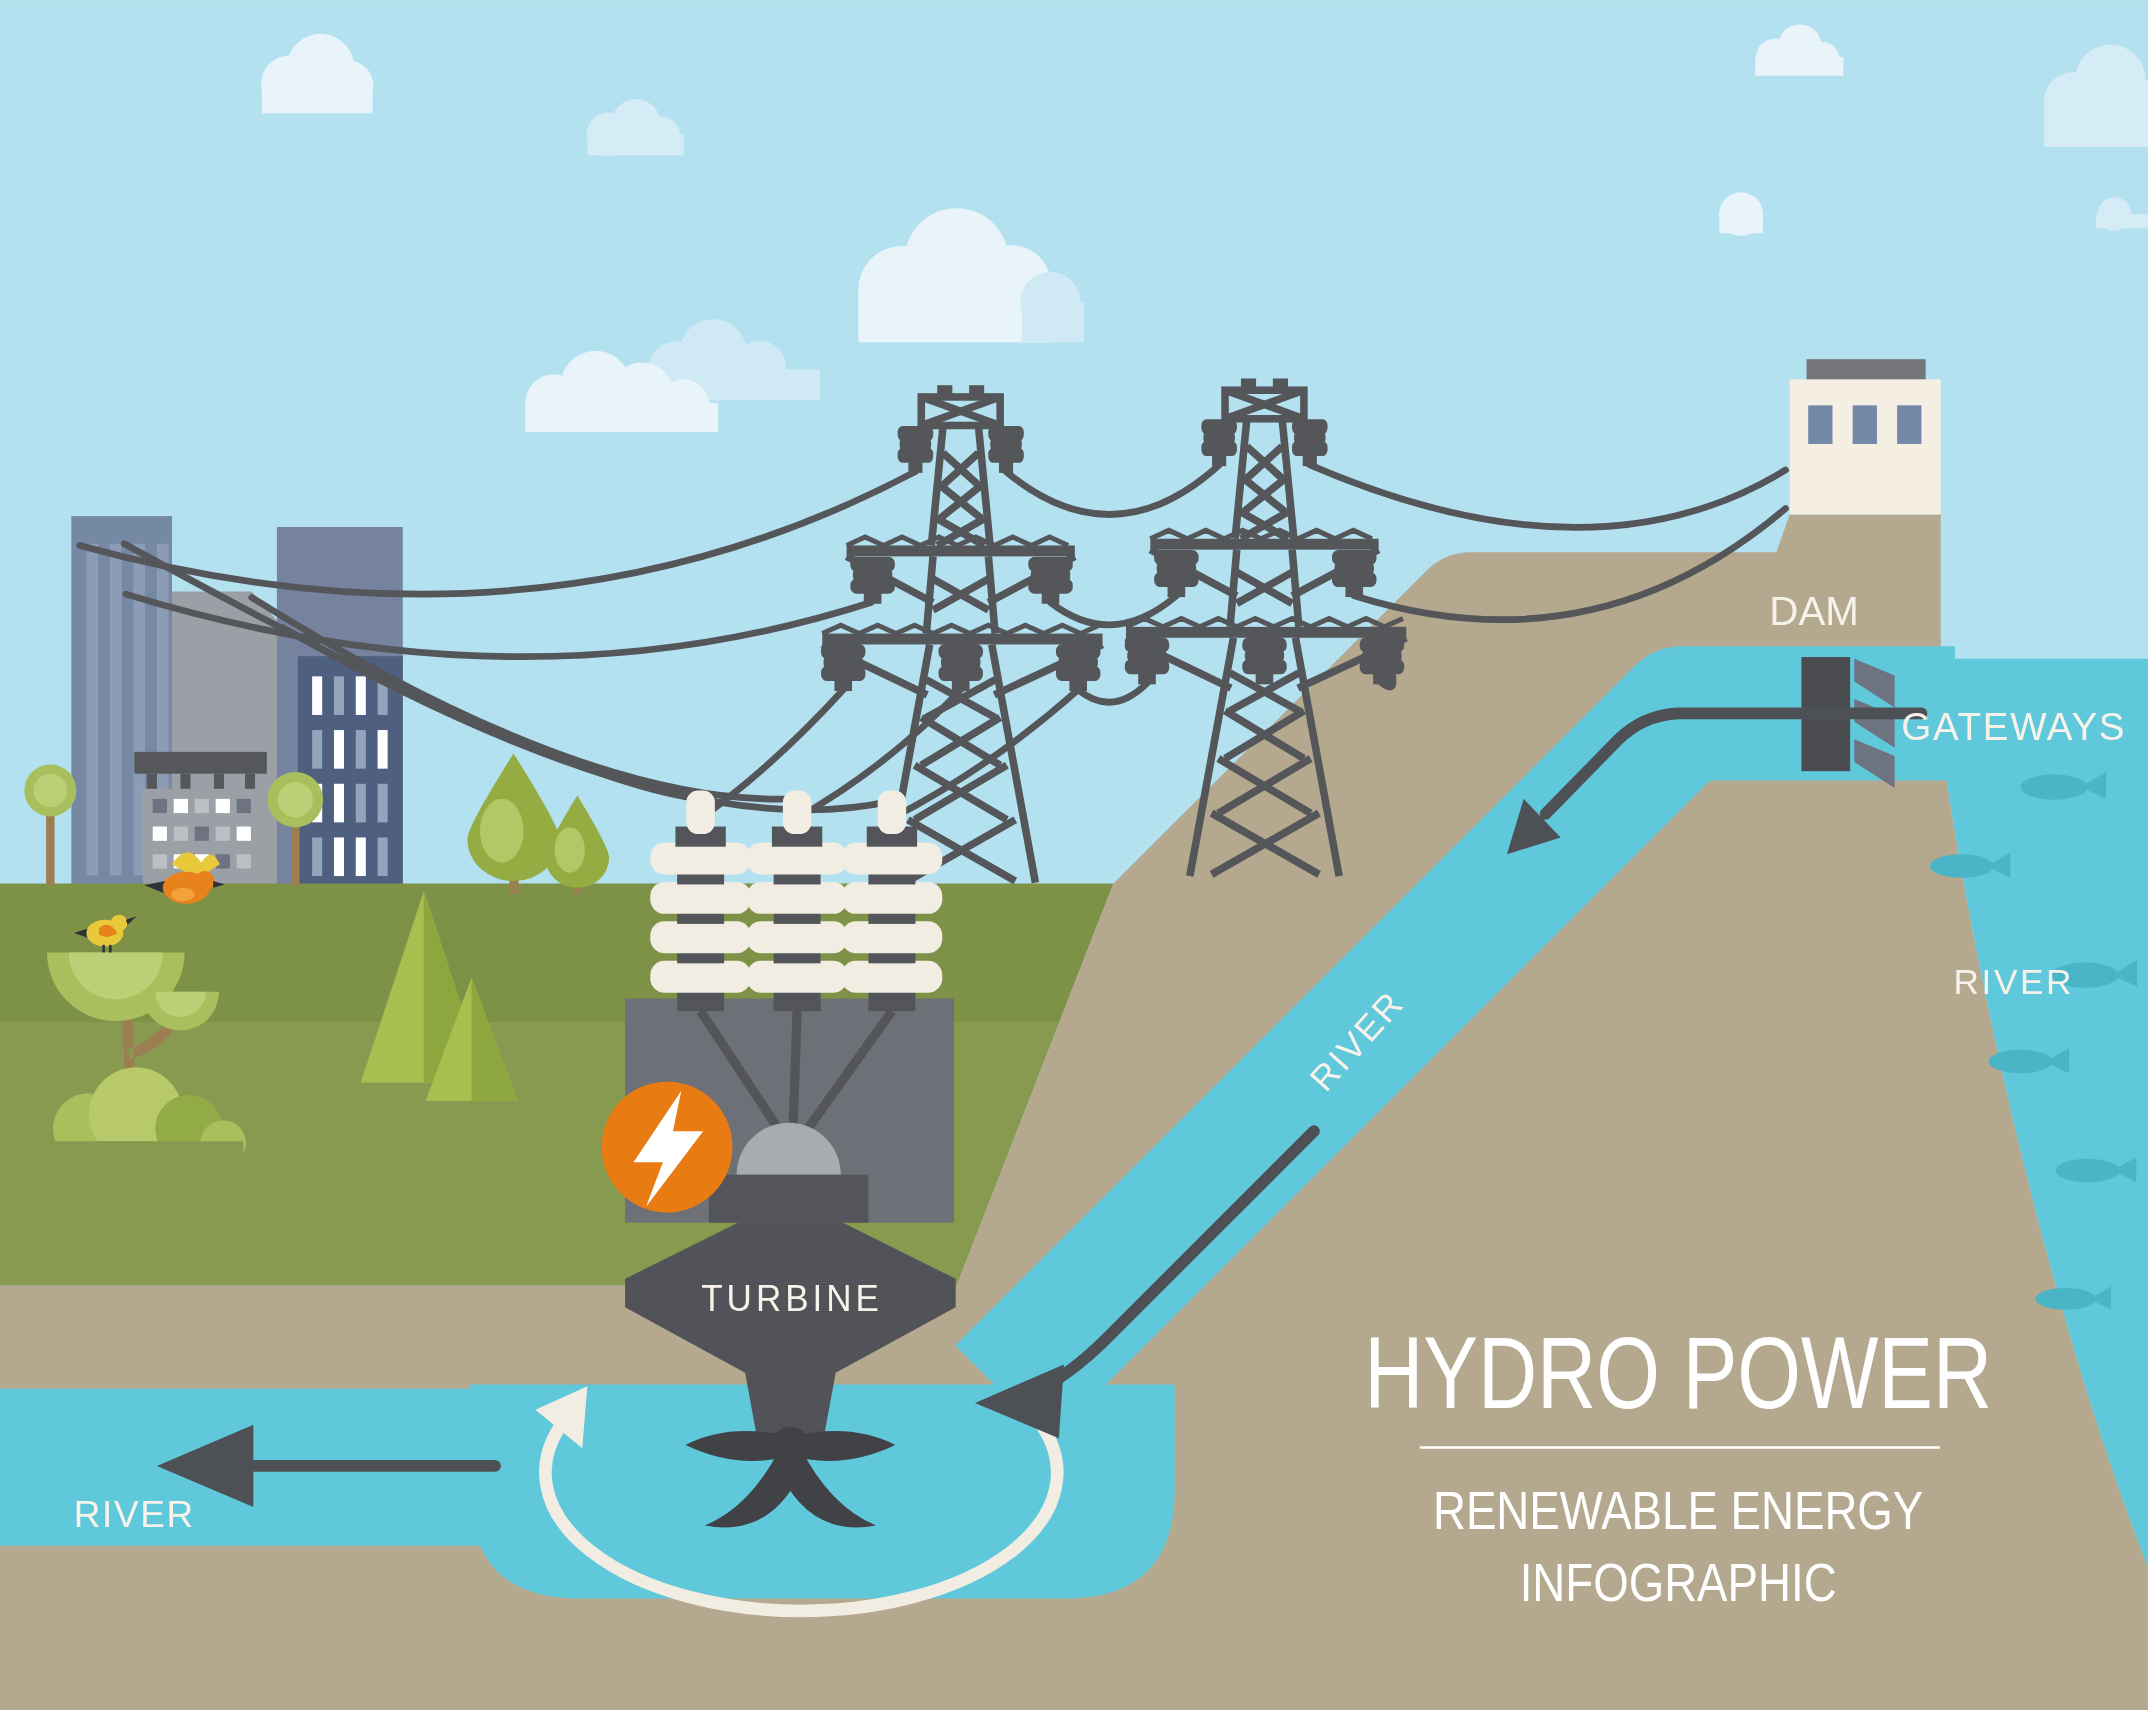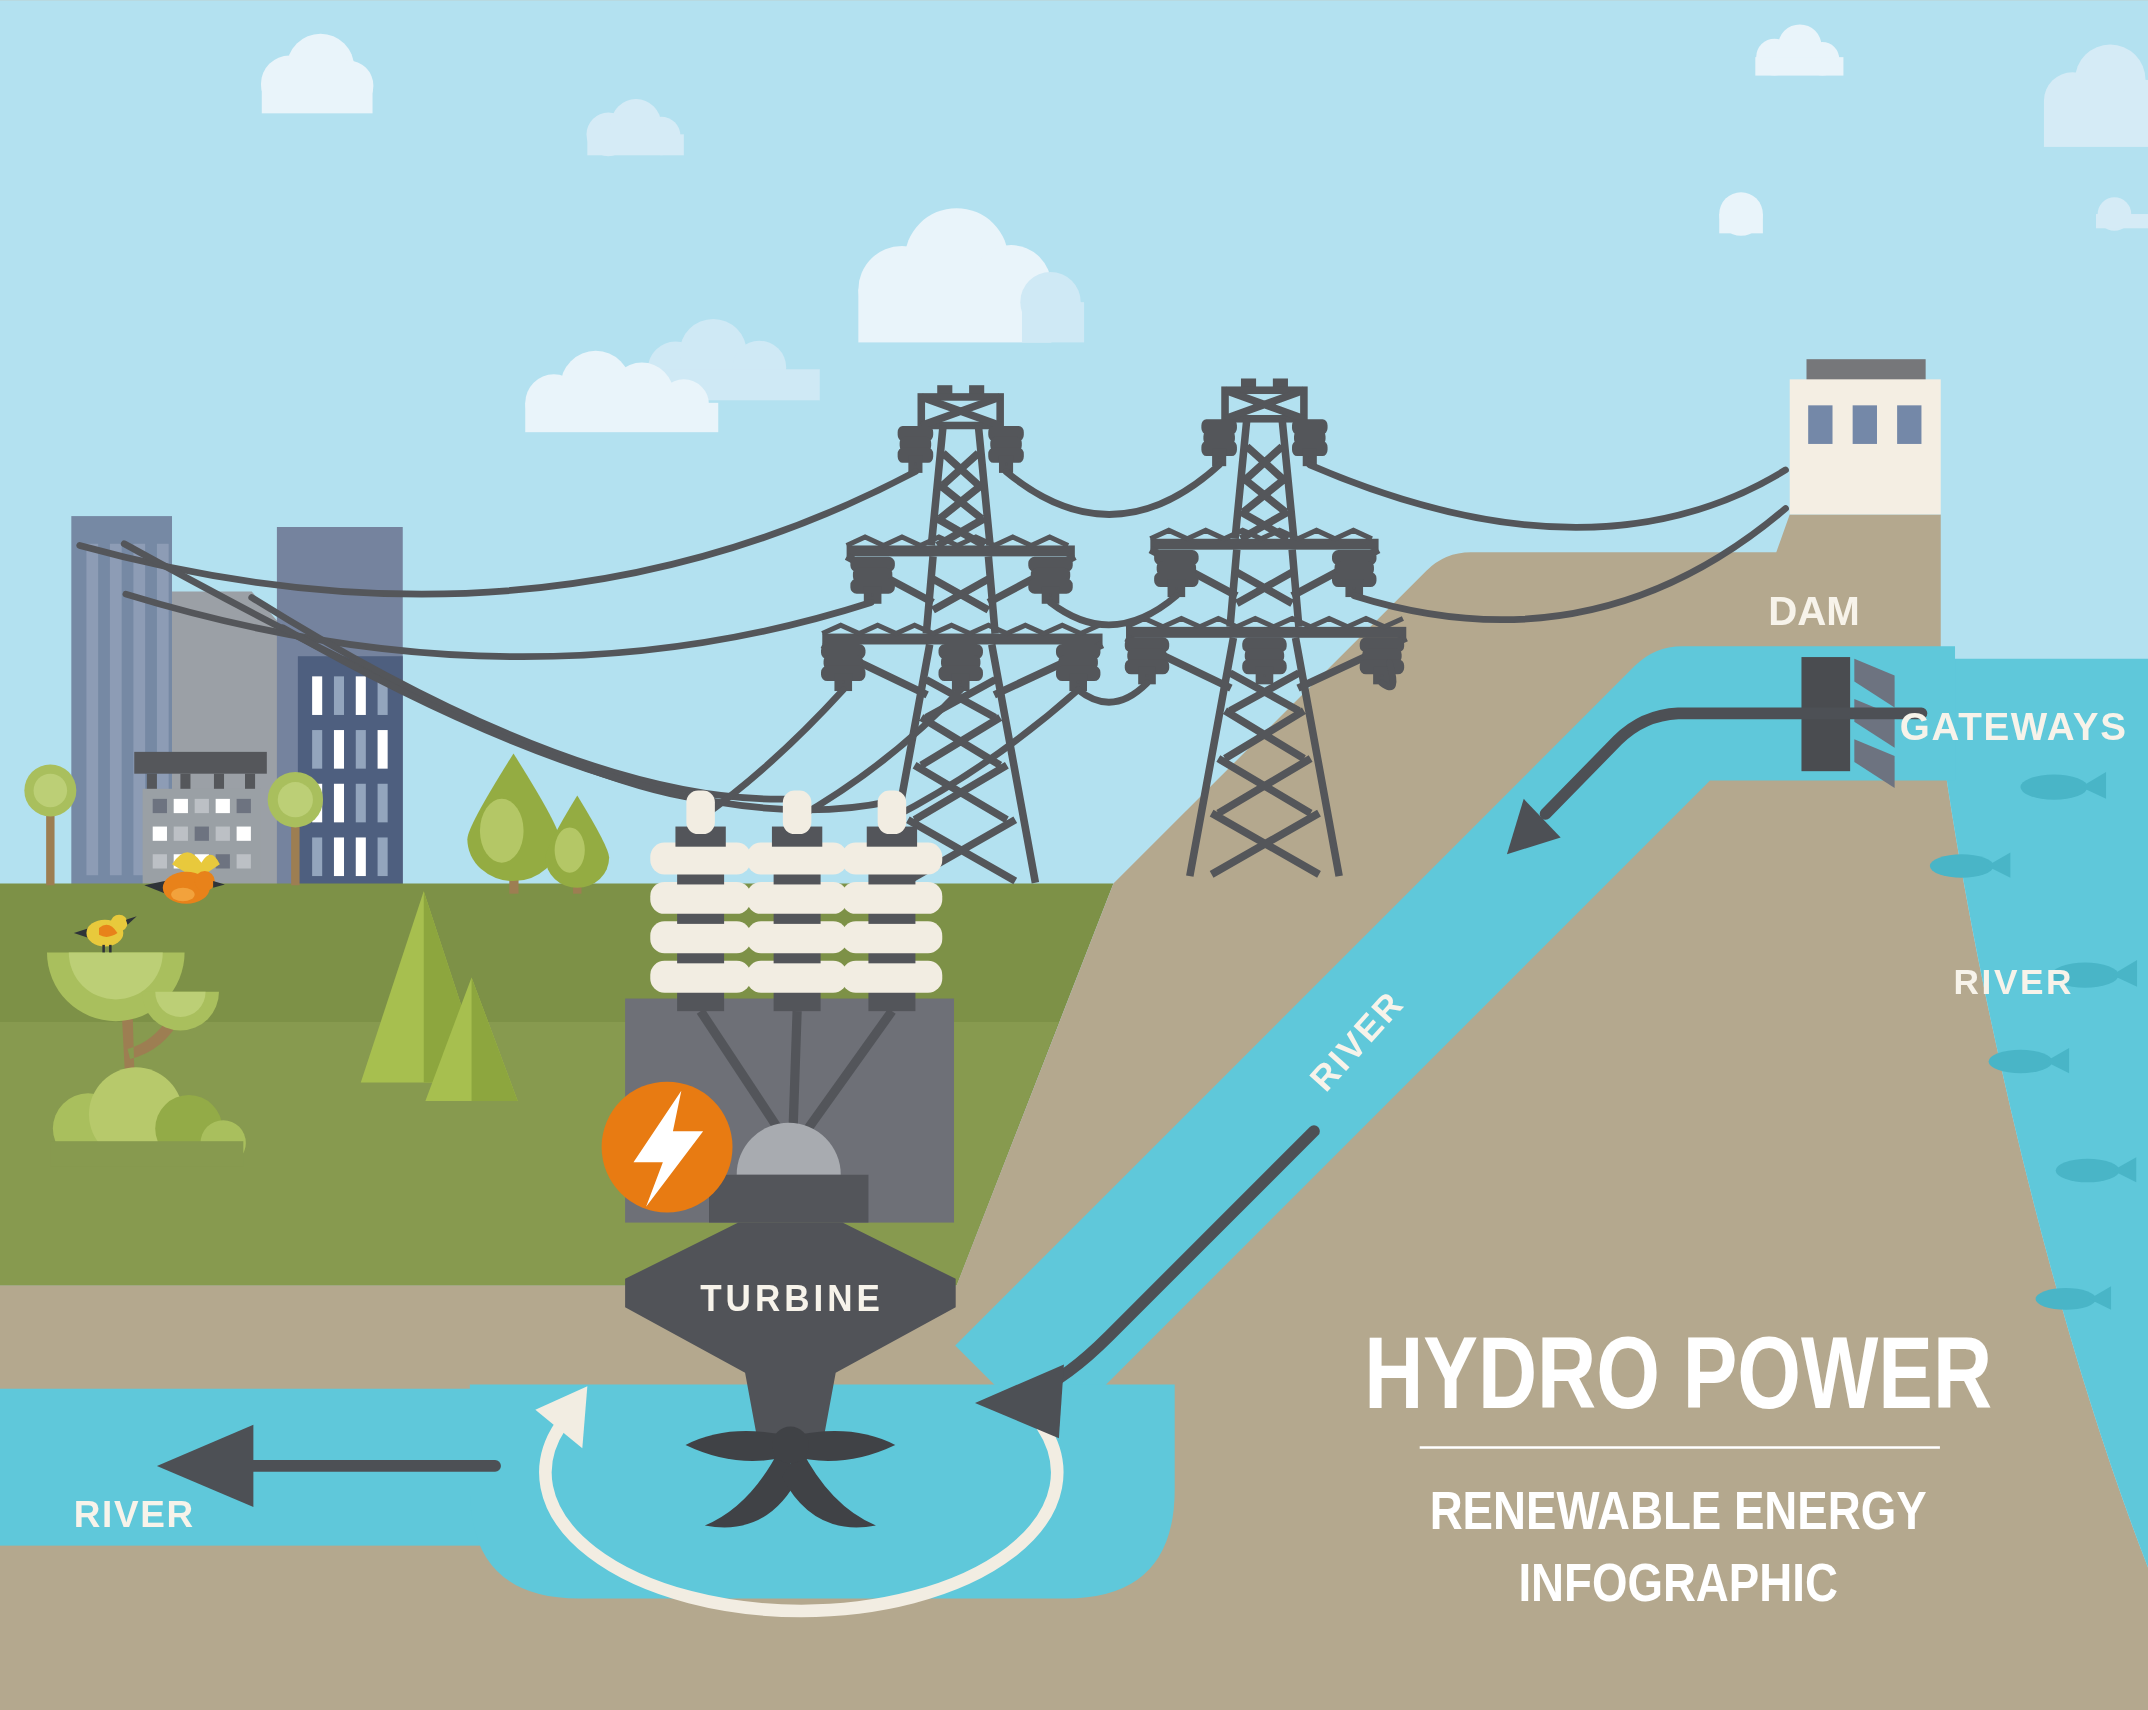--- a/index.html
+++ b/index.html
@@ -1,16 +1,16 @@
 <!DOCTYPE html>
 <html style="font-size:13.4px"><head>
 <meta charset="utf-8">
 <style>
   html,body{margin:0;padding:0;background:#888;}
-  .stage{position:relative;width:2148px;height:1711px;overflow:hidden;background:#f97316;font-family:"Liberation Sans",sans-serif;font-weight:bold;}
+  .stage{position:relative;width:2148px;height:1711px;overflow:hidden;background:#f97316;font-family:"Liberation Sans",sans-serif;}
   svg{display:block;width:2148px;height:1711px;}
   text{font-family:"Liberation Sans","DejaVu Sans",sans-serif;}
   .lbl{fill:#f7f3ea;}
   .title{fill:#ffffff;}
 </style>
 </head>
 <body>
 
 <div class="stage">
 <svg viewBox="0 0 2560 2039">

